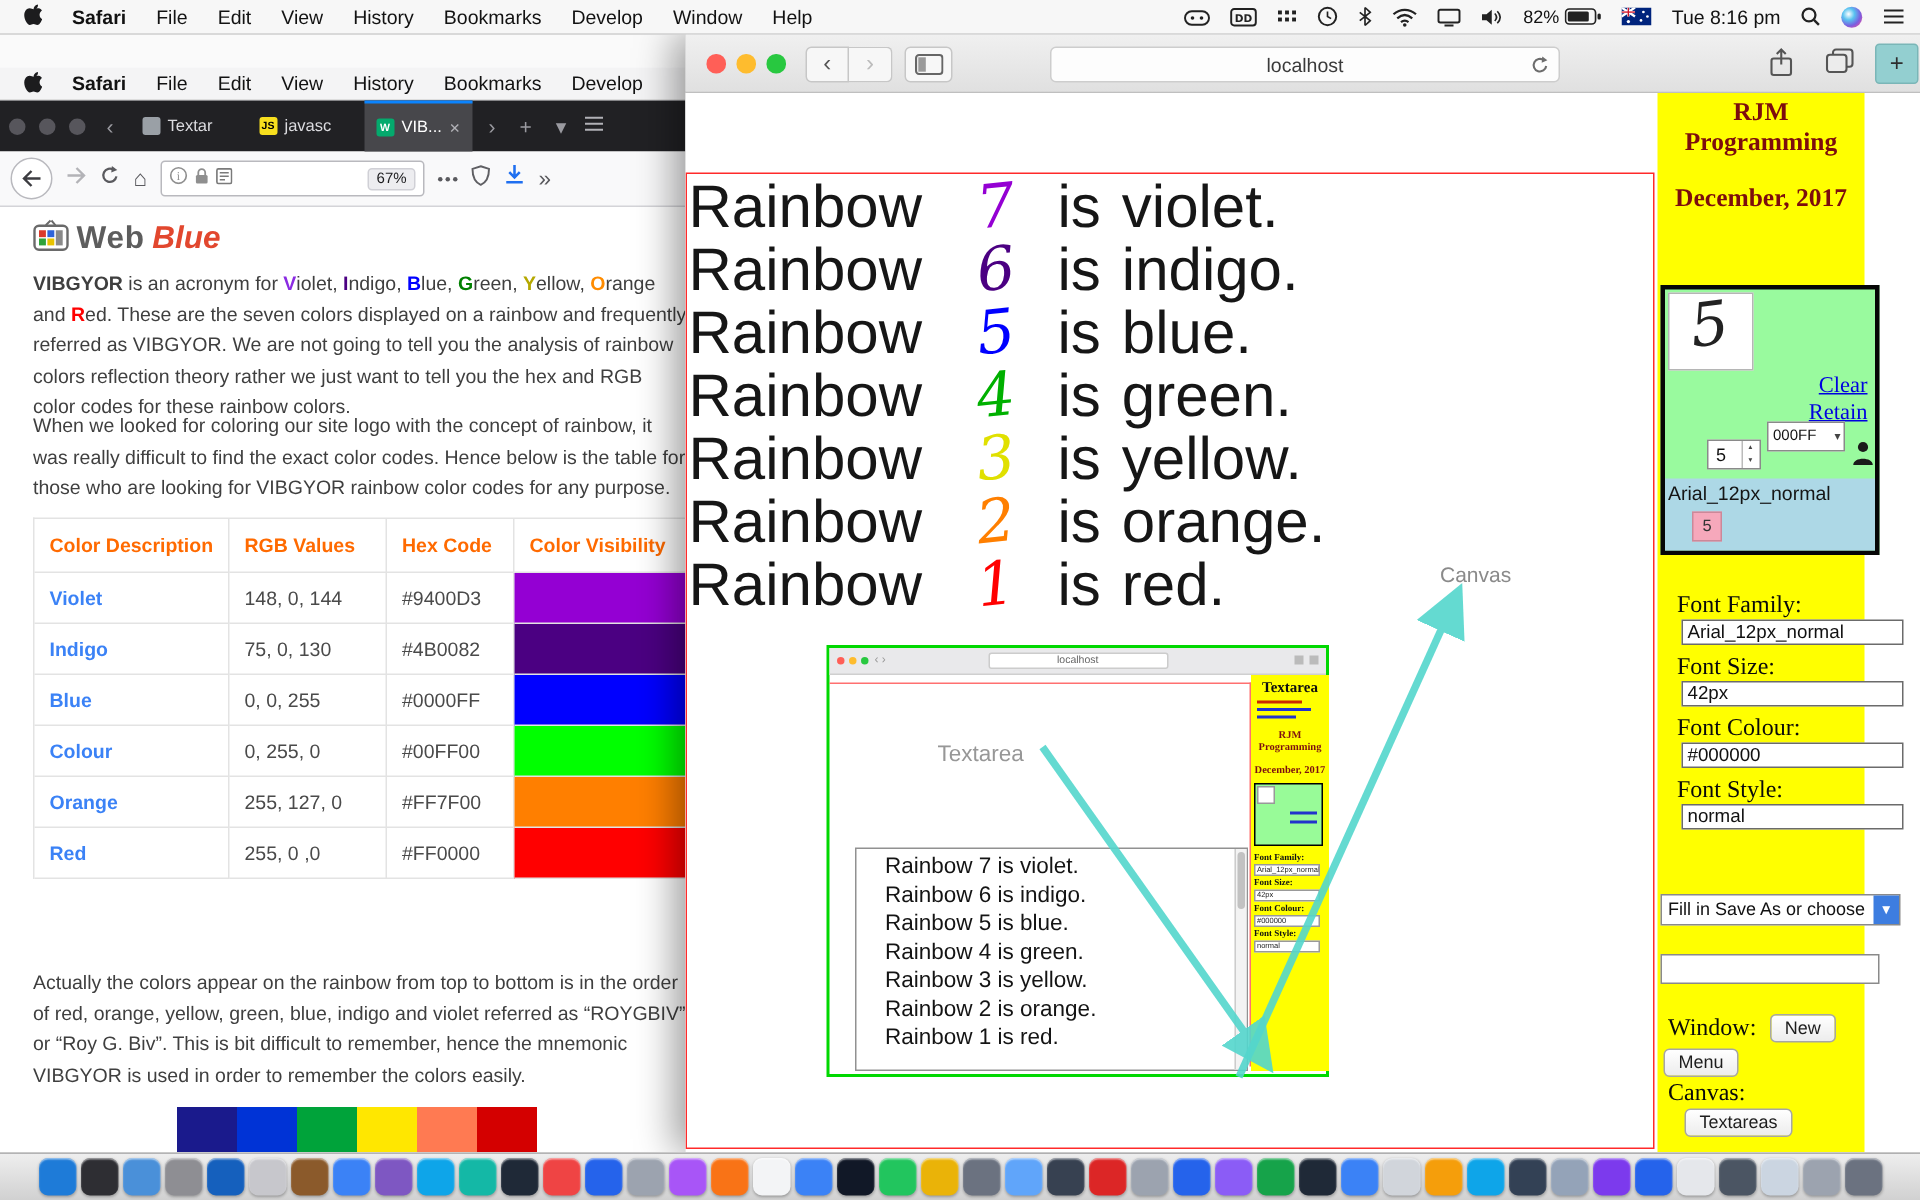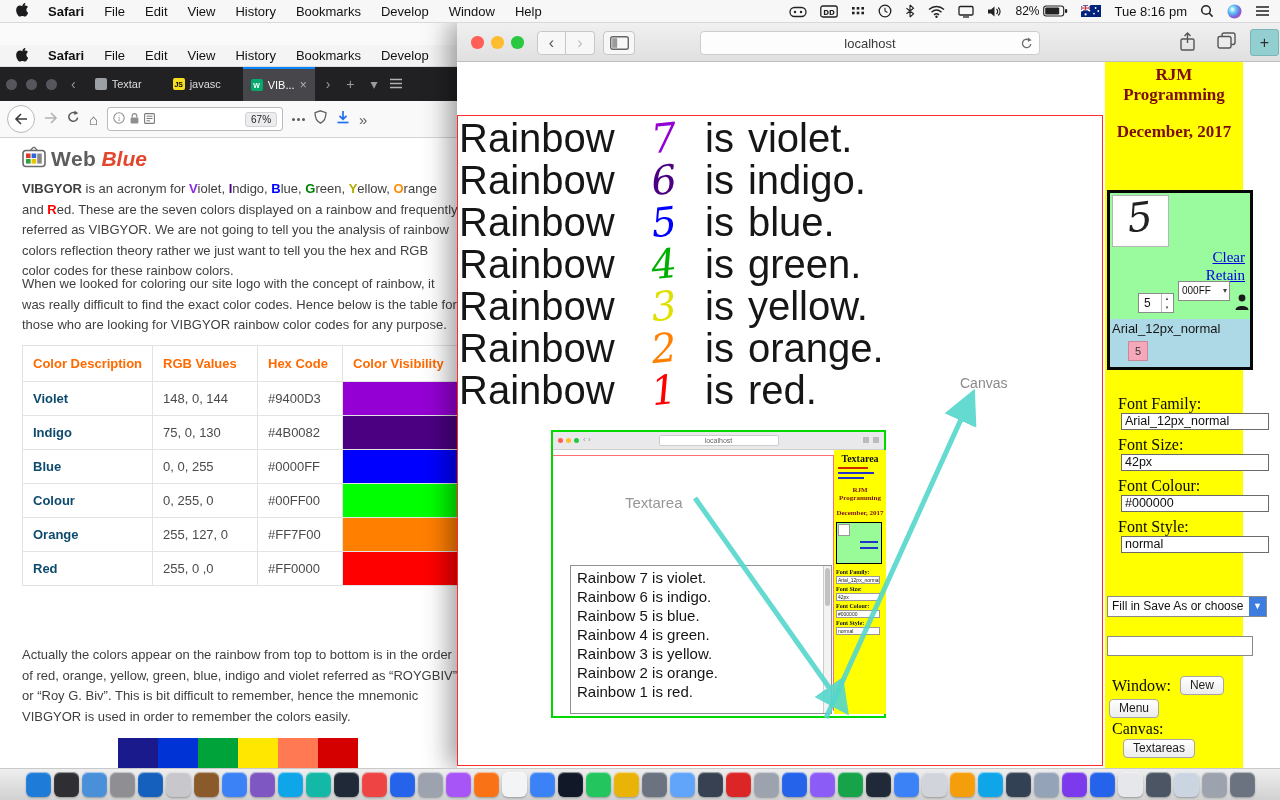--- a/index.html
+++ b/index.html
@@ -39,21 +39,21 @@
 .logo-web{font-size:21px;font-weight:bold;color:#5d5d5d;letter-spacing:.5px}
 .logo-nots{font-size:21px;font-weight:bold;font-style:italic;color:#e2472e}
 .para{position:absolute;left:22px;width:436px;line-height:20.5px}
 .p1{top:41px}.p2{top:136px}.p3{top:507px}
 .vtable{position:absolute;left:22px;top:207px;width:542px;border-top:1px solid #e3e3e3;border-left:1px solid #e3e3e3}
 .thead,.trow{display:flex}
 .th{height:36px;display:flex;align-items:center;padding-left:10px;color:#ff6a00;font-weight:bold;border-right:1px solid #e3e3e3;border-bottom:1px solid #e3e3e3}
 .thead .th:nth-of-type(1){width:130px}.thead .th:nth-of-type(2){width:105px}
 .thead .th:nth-of-type(3){width:85px}.thead .th:nth-of-type(4){width:200px}
 .tc{height:34px;display:flex;align-items:center;padding-left:10px;border-right:1px solid #e3e3e3;border-bottom:1px solid #e3e3e3;color:#4a4a4a}
-.trow .tc:nth-of-type(1){width:130px;font-weight:bold;color:#0c4a6e}
+.trow .tc:nth-of-type(1){width:130px;font-weight:bold;color:#3b82f6}
 .trow .tc:nth-of-type(2){width:105px}
 .trow .tc:nth-of-type(3){width:85px}
 .trow .tc:nth-of-type(4){width:200px;padding:0}
 .strip{position:absolute;left:118px;top:600px;display:flex}
 .strip span{width:40px;height:31px;display:inline-block}
 
 
 .frontwin{left:457px;top:23px;width:823px;height:745px;background:#fff;box-shadow:-8px 0 24px rgba(0,0,0,.38);z-index:10}
 .f-titlebar{position:relative;height:39px;background:linear-gradient(#f0f0f0,#e0e0e0);border-bottom:1px solid #bfbfbf}
 .tl{width:12.5px;height:12.5px;border-radius:50%;position:absolute;top:13px}
@@ -89,21 +89,21 @@
 .mini-side{position:absolute;left:281px;top:0;width:52px;height:264px;background:#ffff00;font-family:"Liberation Serif",serif}
 .ms-title{font-size:10px;font-weight:bold;text-align:center;margin-top:3px;color:#101010}
 .ms-bar{height:2px;margin:3px 4px 0 4px}
 .ms-rjm{font-size:7px;font-weight:bold;color:#7d1010;text-align:center;margin-top:7px;line-height:8px}
 .ms-panel{position:relative;margin:5px 3px 0 2px;width:46px;height:42px;background:#98FB98;border:1px solid #000}
 .ms-panel i{position:absolute;left:1px;top:1px;width:12px;height:12px;background:#fff;border:1px solid #999}
 .ms-panel b{position:absolute;right:3px;height:2px;width:18px;background:#2233cc}
 .ms-fields{margin-top:4px;padding-left:2px}
 .ms-fl{font-size:6px;font-weight:bold;color:#111;line-height:8px}
 .ms-fv{width:44px;height:8px;background:#fff;border:1px solid #999;font-size:5px;line-height:6px;padding-left:1px;color:#222;font-family:"Liberation Sans",sans-serif;overflow:hidden;margin-bottom:1px}
-.mini-ta{position:absolute;left:17px;top:115px;width:262px;height:149px;background:#fff;border:1px solid #919191;padding:2px 6px;font-size:15px;line-height:19px;color:#141414;white-space:pre-line;font-family:"Liberation Sans",sans-serif;overflow:hidden}
+.mini-ta{position:absolute;left:17px;top:115px;width:262px;height:149px;background:#fff;border:1px solid #919191;padding:2px 19px;font-size:15px;line-height:19px;color:#141414;white-space:pre-line;font-family:"Liberation Sans",sans-serif;overflow:hidden}
 .mini-sb{position:absolute;left:270px;top:116px;width:8px;height:147px;background:#f3f3f3;border-left:1px solid #ccc}
 .mini-sb i{display:block;margin:2px 0 0 1px;width:5px;height:38px;background:#c2c2c2;border-radius:3px}
 .arrows{position:absolute;left:0;top:0;width:646px;height:704px;z-index:3;pointer-events:none}
 
 .sidebar{position:absolute;left:648px;top:0;width:138px;height:706px;background:#ffff00}
 .sb-title,.sb-date{font-family:"Liberation Serif",serif;font-weight:bold;font-size:17px;color:#7c0d0d;text-align:center;line-height:20px}
 .sb-title{padding-top:3px}
 .sb-date{margin-top:17px}
 .panel{position:absolute;left:2px;top:128px;width:146px;height:180px;background:#99fa9e;border:3px solid #060606}
 .draw{position:absolute;left:2px;top:2px;width:57px;height:52px;background:#fff;border:1px solid #b5b5b5;overflow:hidden}

